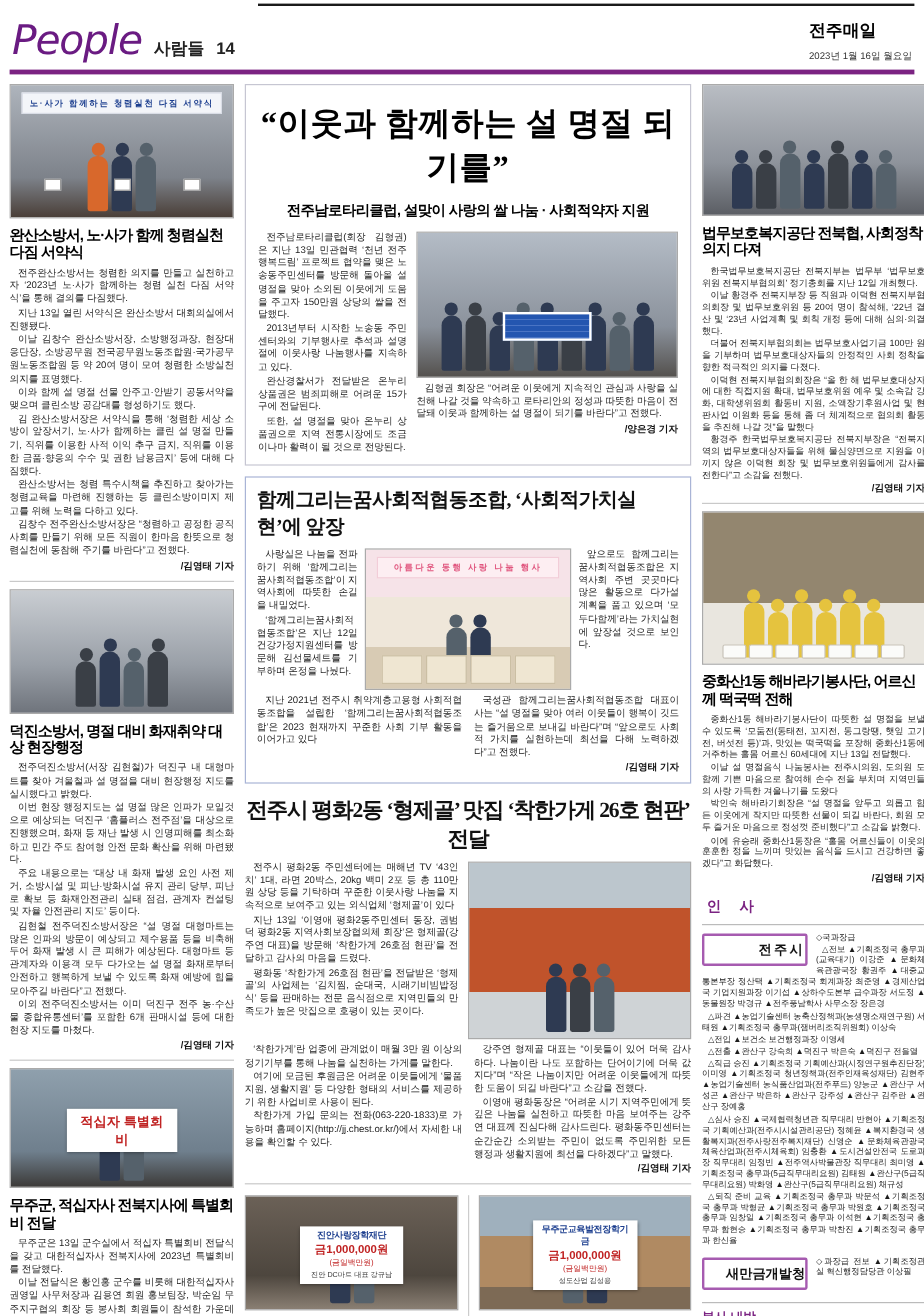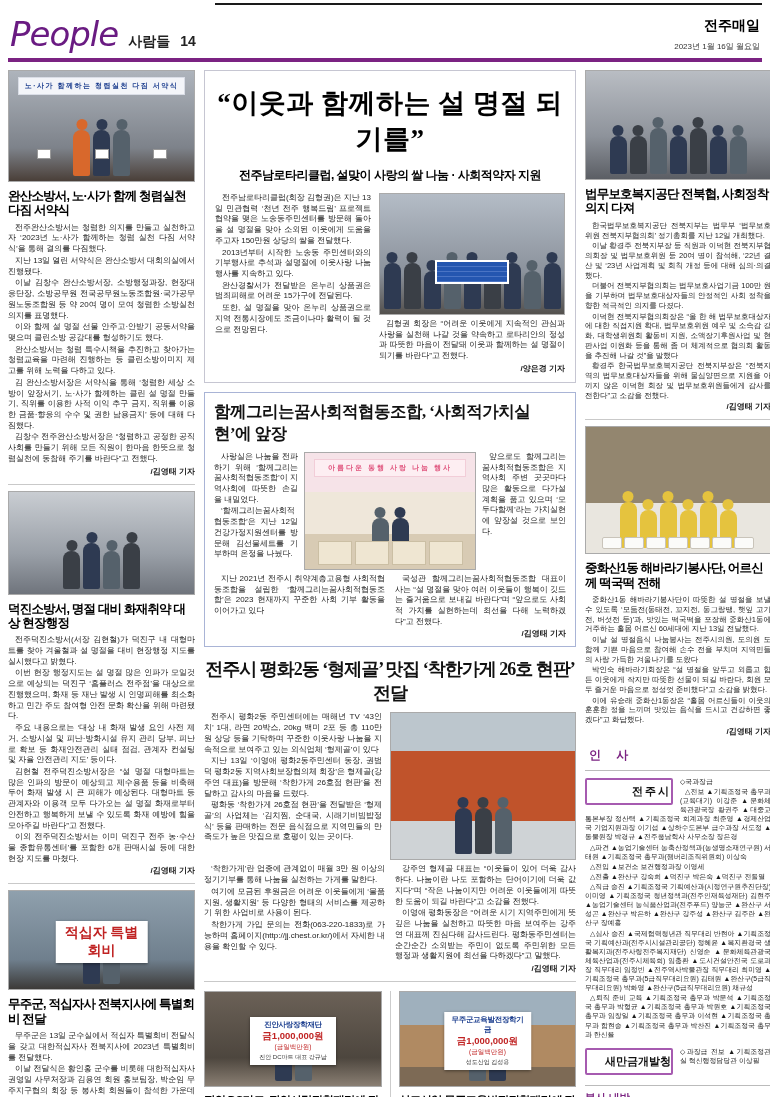--- a/index.html
+++ b/index.html
@@ -10,21 +10,21 @@
 
   
   .top-rule { position:absolute; top:3px; left:215px; right:8px; border-top:2px solid #1a1a1a; }
   .hdr { display:flex; justify-content:space-between; align-items:flex-end;
          padding:10px 2px 4px 2px; border-bottom:4px solid #7b2382; }
   .hdr-left { display:flex; align-items:baseline; gap:10px; }
   .logo { font-family:"DejaVu Sans",sans-serif; font-style:italic; font-weight:normal;
           font-size:34px; color:#6a1b82; letter-spacing:-1px; }
   .logo-ko { font-size:14px; font-weight:bold; color:#222;text-align:center; }
   .pagenum { font-size:14px; font-weight:bold; color:#222; }
-  .hdr-right { text-align:right; padding-bottom:2px; }
+  .hdr-right { padding-bottom:2px; }
   .masthead { font-size:14px; font-weight:bold; color:#000; }
   .date { font-size:8px; color:#333; margin-top:6px; }
 
   
   .cols { display:flex; gap:9px; margin-top:8px; }
   .col-l { width:187px; flex:none; }
   .col-c { width:372px; flex:none; }
   .col-r { width:186px; flex:none; }
 
   
@@ -72,41 +72,41 @@
                width:74px; height:24px; background:#2456b0; border:2px solid #fff;
                background-image:repeating-linear-gradient(#2456b0 0 4px, #4a74c4 4px 5px); }
 
   .ph-sign { position:absolute; left:50%; top:52%; transform:translate(-50%,-50%);
              background:#fff; padding:3px 7px; text-align:center;
              box-shadow:0 1px 3px rgba(0,0,0,.45); min-width:86px; }
   .ph-sign .l1 { color:#1d3f8f; font-weight:bold; font-size:7.5px; letter-spacing:-0.3px; }
   .ph-sign .l2 { color:#c02323; font-weight:bold; font-size:9.5px; }
   .ph-sign .l3 { color:#c02323; font-size:6.5px; }
   .ph-sign .l4 { color:#333; font-size:6px; margin-top:1px; }
-  .ph-sign.rc .l2 { font-size:14px;font-family:Liberation Serif, serif; }
+  .ph-sign.rc .l2 { font-size:11px; }
 
   .coop-boxes { position:absolute; bottom:4px; left:6px; right:6px; display:flex; gap:3px;
                 justify-content:center; }
   .coop-box { width:34px; height:24px; background:#efe6d2; border:1px solid #cbbfa4; }
 
   .lunch { position:absolute; bottom:4px; left:8px; right:8px; display:flex; gap:2px;
            justify-content:center; }
   .lunch span { width:20px; height:12px; background:#fbfbf9; border:1px solid #c9c4ba;
                 border-radius:2px; }
 
   
   .feat { border:1px solid #c6c6d2; padding:10px 10px 8px 10px; }
   .feat-head { font-family:"Liberation Serif","DejaVu Serif",serif; font-size:27px;
                font-weight:bold; text-align:center; letter-spacing:0.5px; color:#000;
                margin:4px 0 10px 0; }
   .feat-sub { font-size:12px; font-weight:bold; text-align:center; letter-spacing:-0.5px;
               margin-bottom:9px; color:#000; }
   .feat-cols { display:flex; gap:8px; }
   .feat-text { flex:1; }
-  .feat-right { width:186px; flex:none; }
+  .feat-right { width:218px; flex:none; }
   .feat-right .photo { margin-bottom:4px; }
 
   
   .coopbox { border:1px solid #a9b4d6; padding:8px 9px 7px 9px; margin-top:9px; }
   .coop-head { font-family:"Liberation Serif","DejaVu Serif",serif; font-size:16.5px;
                font-weight:bold; letter-spacing:-0.5px; margin-bottom:7px; }
   .coop-cols { display:flex; gap:6px; }
   .coop-side { width:84px; flex:none; }
   .coop-mid { flex:1; }
   .coop-bottom { display:flex; gap:10px; margin-top:4px; }
@@ -172,22 +172,22 @@
         <div class="cert c1"></div>
         <div class="cert c2"></div>
         <div class="cert c3"></div>
       </div>
       <h3 class="art-head">완산소방서, 노·사가 함께 청렴실천 다짐 서약식</h3>
       <div class="art-body">
         <p>전주완산소방서는 청렴한 의지를 만들고 실천하고자 ‘2023년 노·사가 함께하는 청렴 실천 다짐 서약식’을 통해 결의를 다짐했다.</p>
         <p>지난 13일 열린 서약식은 완산소방서 대회의실에서 진행됐다.</p>
         <p>이날 김창수 완산소방서장, 소방행정과장, 현장대응단장, 소방공무원 전국공무원노동조합원·국가공무원노동조합원 등 약 20여 명이 모여 청렴한 소방실천 의지를 표명했다.</p>
         <p>이와 함께 설 명절 선물 안주고·안받기 공동서약을 맺으며 클린소방 공감대를 형성하기도 했다.</p>
+        <p>김 완산소방서장은 서약식을 통해 ‘청렴한 세상 소방이 앞장서기, 노·사가 함께하는 클린 설 명절 만들기, 직위를 이용한 사적 이익 추구 금지, 직위를 이용한 금품·향응의 수수 및 권한 남용금지’ 등에 대해 다짐했다.</p>
         <p>완산소방서는 청렴 특수시책을 추진하고 찾아가는 청렴교육을 마련해 진행하는 등 클린소방이미지 제고를 위해 노력을 다하고 있다.</p>
-        <p>김 완산소방서장은 서약식을 통해 ‘청렴한 세상 소방이 앞장서기, 노·사가 함께하는 클린 설 명절 만들기, 직위를 이용한 사적 이익 추구 금지, 직위를 이용한 금품·향응의 수수 및 권한 남용금지’ 등에 대해 다짐했다.</p>
         <p>김창수 전주완산소방서장은 “청렴하고 공정한 공직사회를 만들기 위해 모든 직원이 한마음 한뜻으로 청렴실천에 동참해 주기를 바란다”고 전했다.</p>
       </div>
       <div class="byline">/김영태 기자</div>
 
       <div class="sep"></div>
 
       <div class="photo ph-garage">
         <span class="pp"></span>
         <span class="pp nv tall"></span>
         <span class="pp gr"></span>

